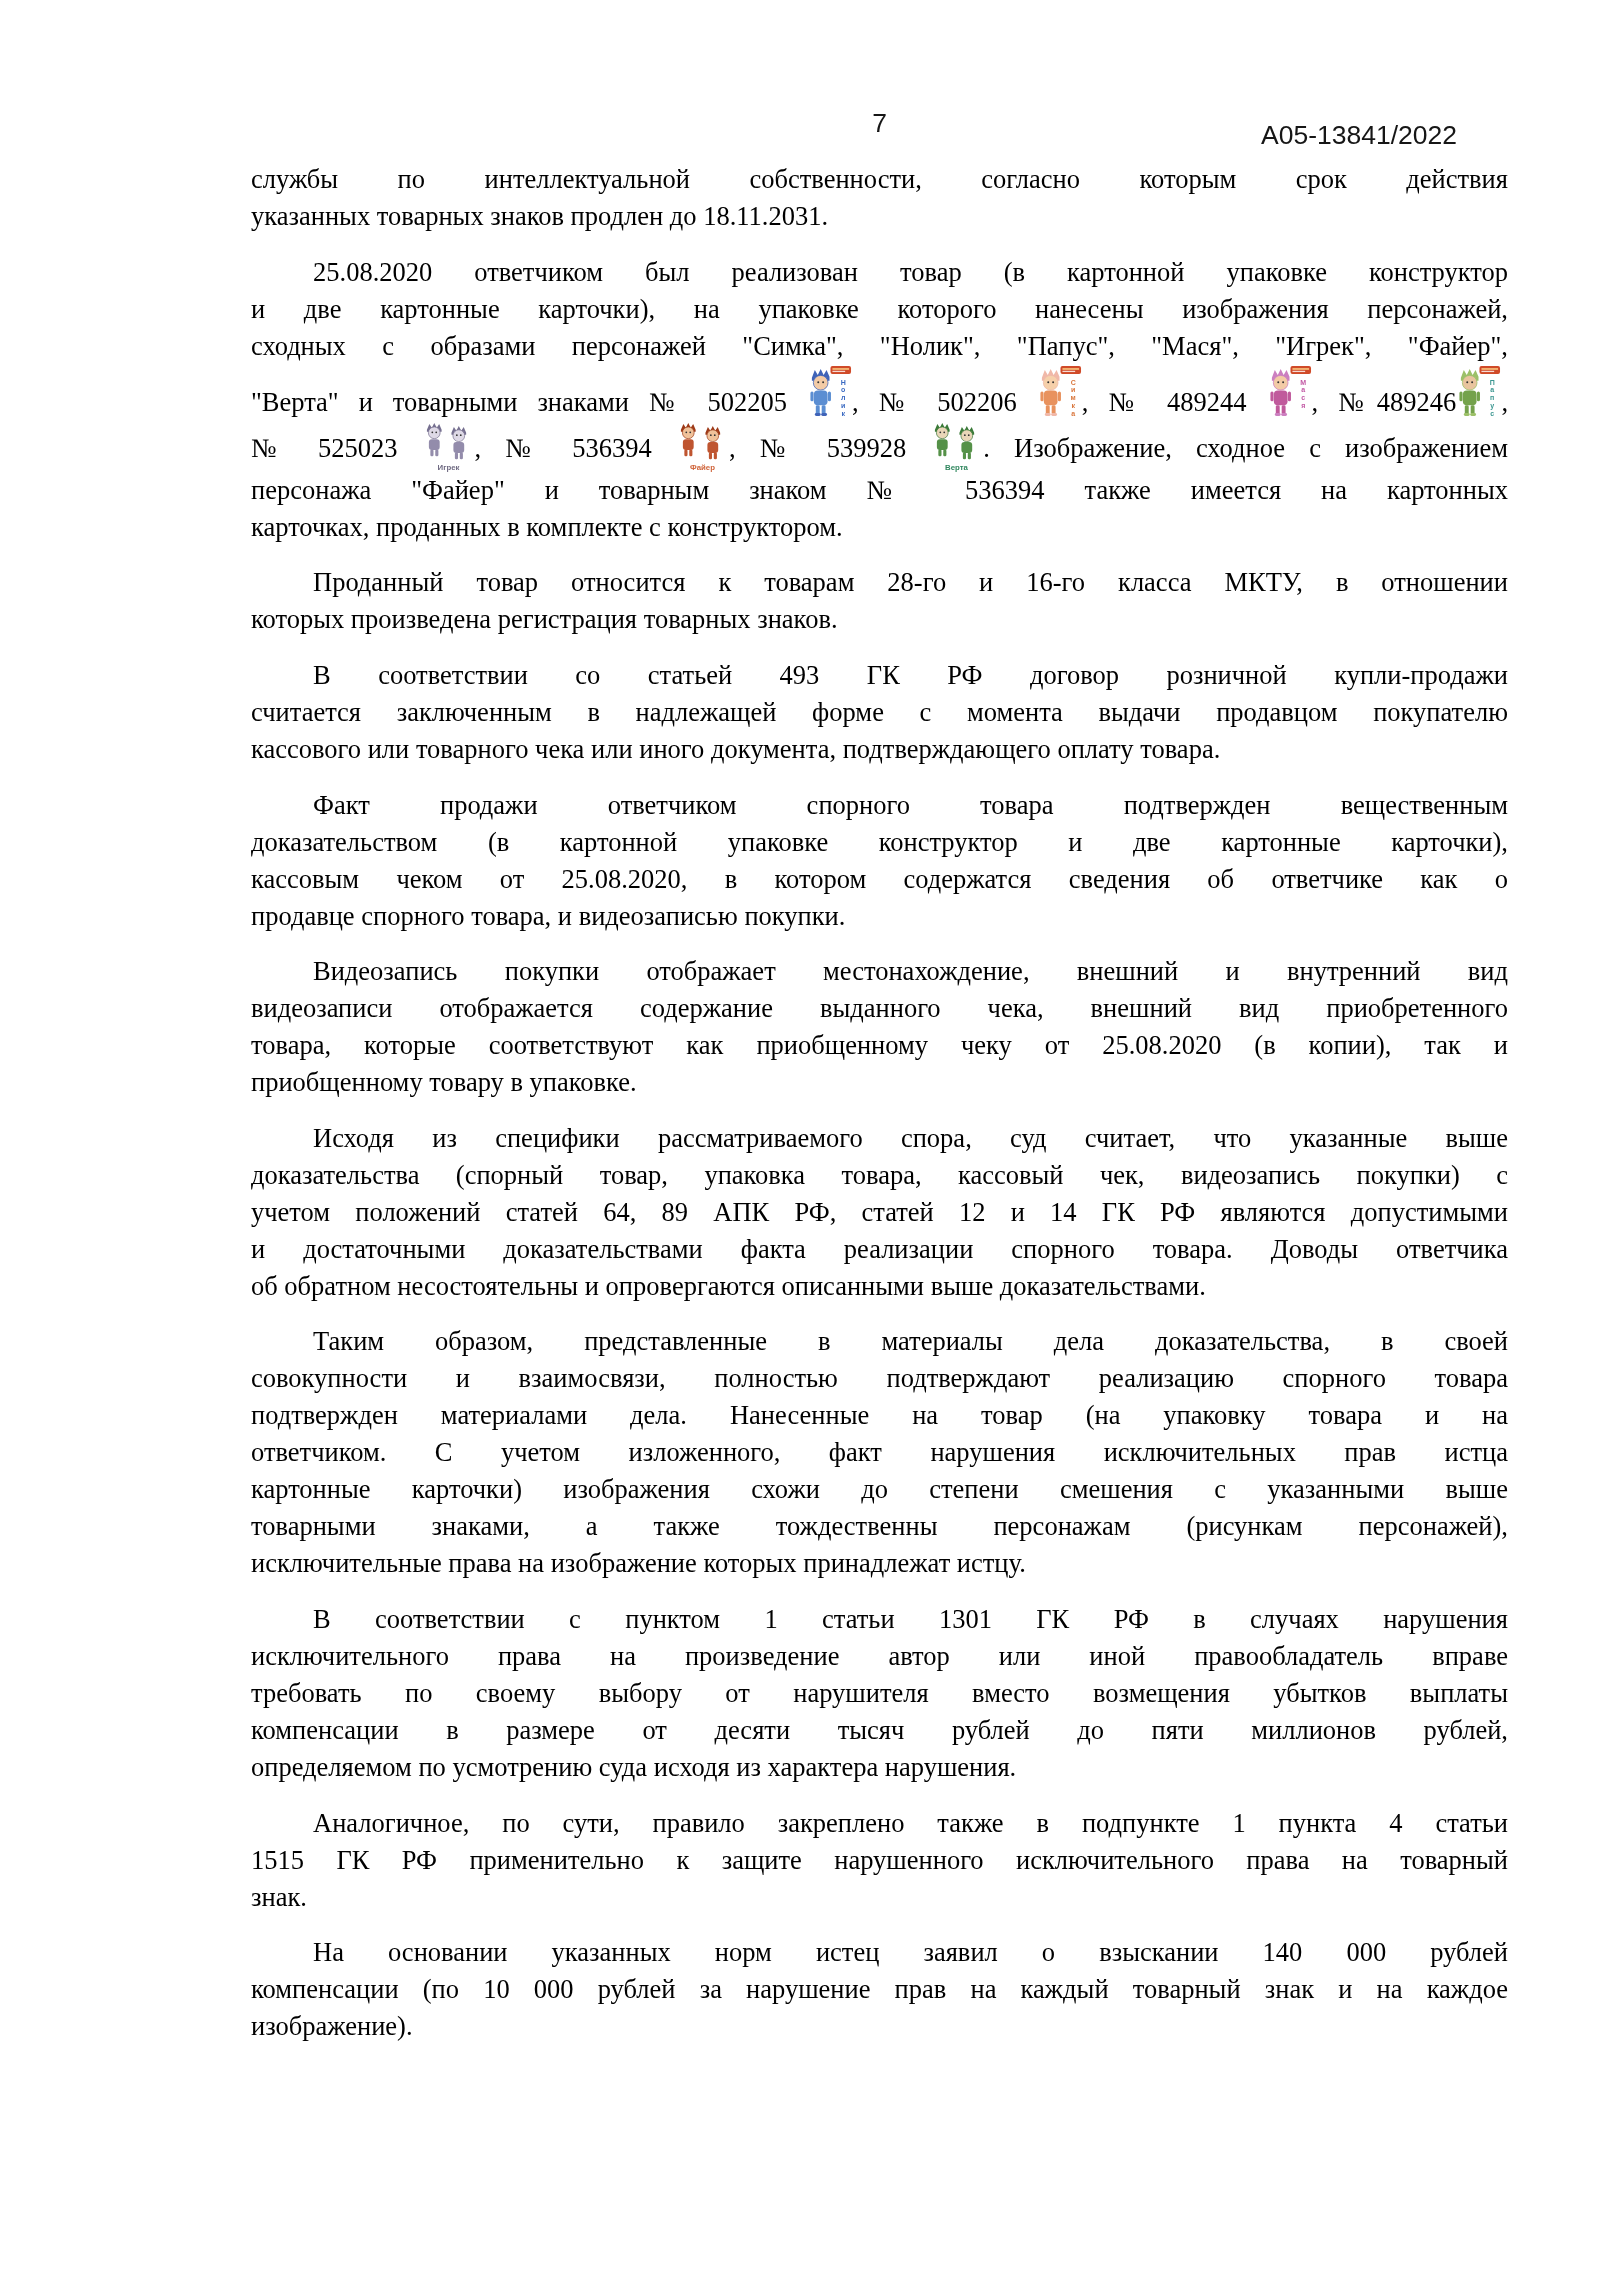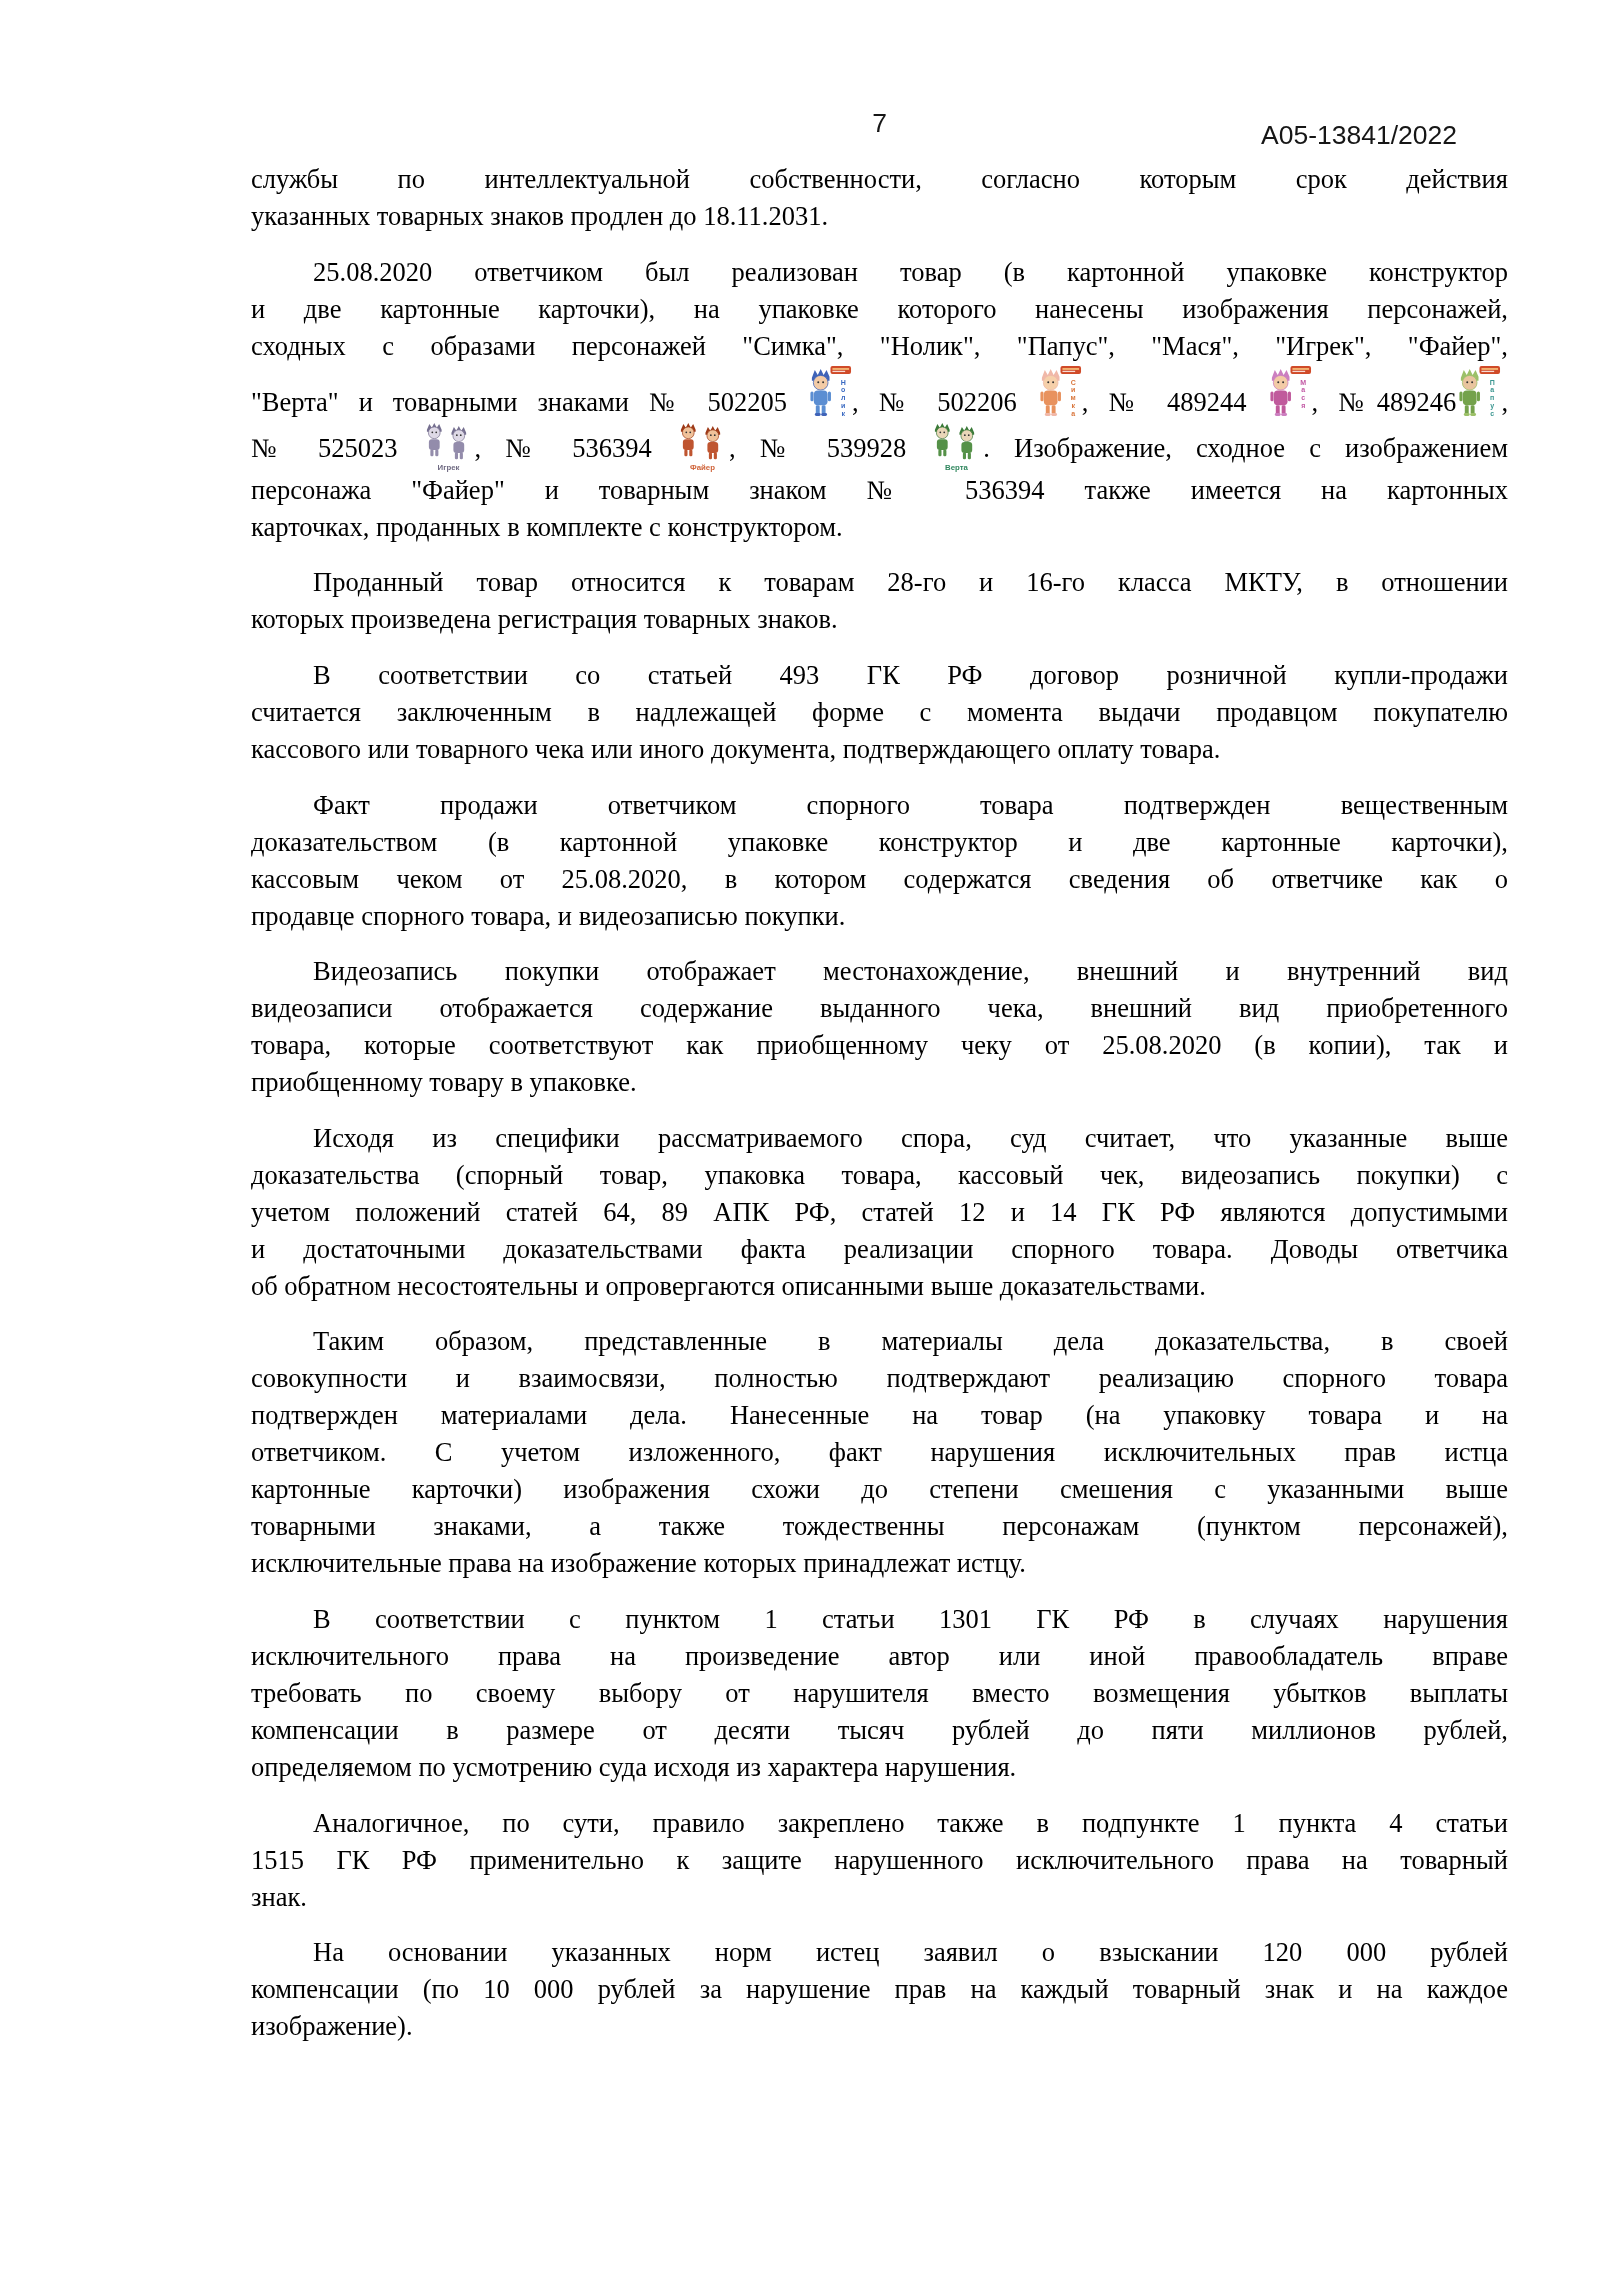--- a/index.html
+++ b/index.html
@@ -249,35 +249,35 @@
         <div class="line">учетом положений статей 64, 89 АПК РФ, статей 12 и 14 ГК РФ являются допустимыми</div>
         <div class="line">и достаточными доказательствами факта реализации спорного товара. Доводы ответчика</div>
         <div class="line last">об обратном несостоятельны и опровергаются описанными выше доказательствами.</div>
       </div>
       <div class="para">
         <div class="line indent">Таким образом, представленные в материалы дела доказательства, в своей</div>
         <div class="line">совокупности и взаимосвязи, полностью подтверждают реализацию спорного товара</div>
         <div class="line">подтвержден материалами дела. Нанесенные на товар (на упаковку товара и на</div>
         <div class="line">ответчиком. С учетом изложенного, факт нарушения исключительных прав истца</div>
         <div class="line">картонные карточки) изображения схожи до степени смешения с указанными выше</div>
-        <div class="line">товарными знаками, а также тождественны персонажам (пунктом персонажей),</div>
+        <div class="line">товарными знаками, а также тождественны персонажам (рисункам персонажей),</div>
         <div class="line last">исключительные права на изображение которых принадлежат истцу.</div>
       </div>
       <div class="para">
         <div class="line indent">В соответствии с пунктом 1 статьи 1301 ГК РФ в случаях нарушения</div>
         <div class="line">исключительного права на произведение автор или иной правообладатель вправе</div>
         <div class="line">требовать по своему выбору от нарушителя вместо возмещения убытков выплаты</div>
         <div class="line">компенсации в размере от десяти тысяч рублей до пяти миллионов рублей,</div>
         <div class="line last">определяемом по усмотрению суда исходя из характера нарушения.</div>
       </div>
       <div class="para">
         <div class="line indent">Аналогичное, по сути, правило закреплено также в подпункте 1 пункта 4 статьи</div>
         <div class="line">1515 ГК РФ применительно к защите нарушенного исключительного права на товарный</div>
         <div class="line last">знак.</div>
       </div>
       <div class="para">
-        <div class="line indent">На основании указанных норм истец заявил о взыскании 120 000 рублей</div>
+        <div class="line indent">На основании указанных норм истец заявил о взыскании 140 000 рублей</div>
         <div class="line">компенсации (по 10 000 рублей за нарушение прав на каждый товарный знак и на каждое</div>
         <div class="line last">изображение).</div>
       </div>
     </div>
 </div>
 
 
 </body></html>

